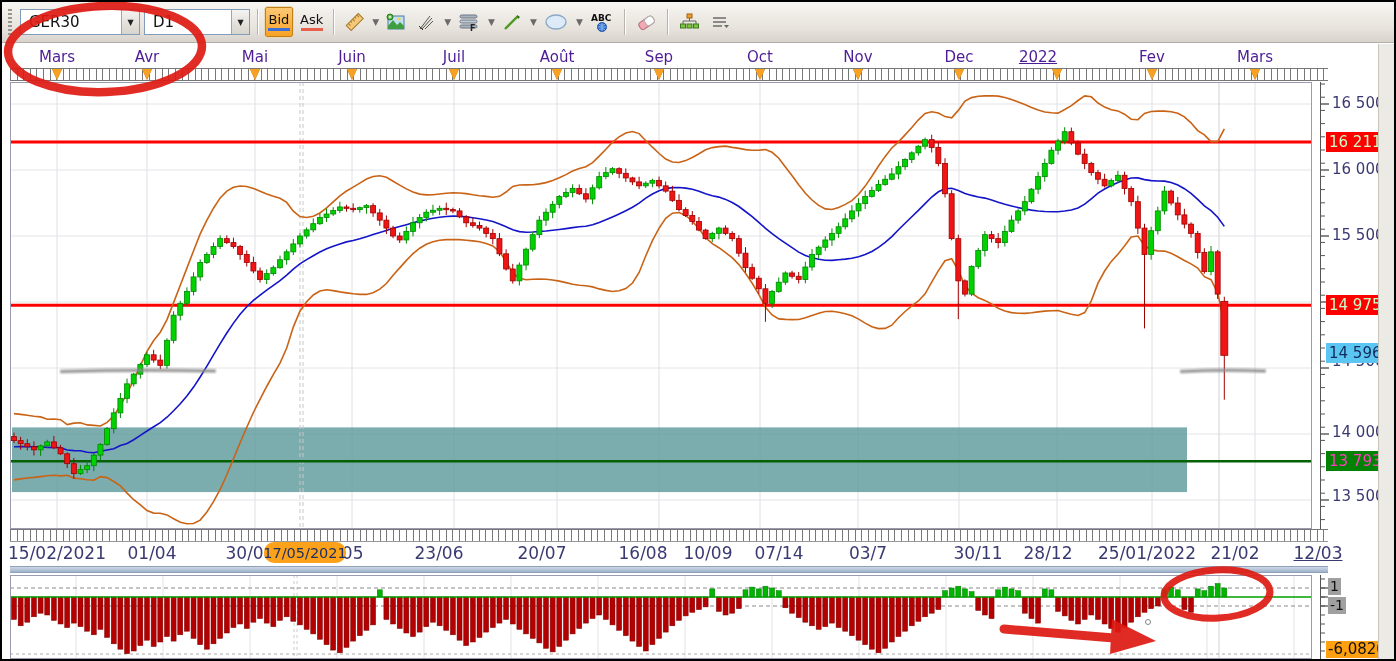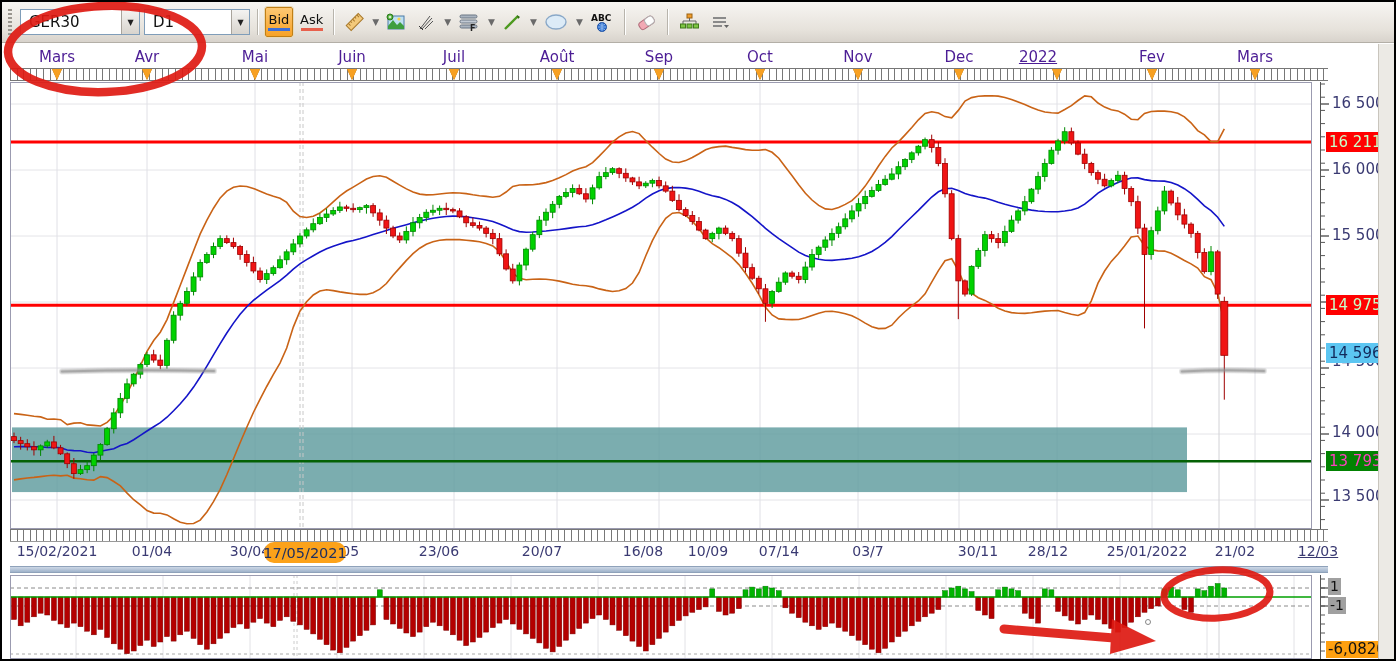--- a/index.html
+++ b/index.html
@@ -35,21 +35,21 @@
   .paxis{position:absolute;left:1310px;top:80px;width:86px;height:447px;}
   .saxis{position:absolute;left:1310px;top:573px;width:86px;height:86px;}
   .axis-label{position:absolute;left:20px;font-size:15px;color:#3a3a72;white-space:nowrap;}
   .badge{position:absolute;left:14px;width:72px;height:20px;font-size:15px;line-height:20px;padding-left:3px;
     white-space:nowrap;overflow:hidden;}
   .sbadge{position:absolute;font-size:14px;line-height:17px;padding:0 2px;color:#111;}
   
   .date-strip{position:absolute;left:8px;top:527px;width:1318px;height:13px;border-top:1px solid #777;border-bottom:1px solid #999;
     background:repeating-linear-gradient(90deg,#777 0 1px,transparent 1px 6.6px);}
   .date-axis{position:absolute;left:8px;top:540px;width:1330px;height:22px;}
-  .date-label{position:absolute;top:1px;transform:translateX(-50%);font-size:14px;color:#3a3a72;white-space:nowrap;}
+  .date-label{position:absolute;top:1px;transform:translateX(-50%);font-size:17px;color:#3a3a72;white-space:nowrap;}
   .date-highlight{position:absolute;top:0;height:21px;background:#fca21a;color:#203060;font-size:14.5px;
     display:flex;align-items:center;justify-content:center;z-index:3;}
   .panel-sep{position:absolute;left:8px;top:564px;width:1318px;height:7px;
     background:linear-gradient(#cdd8e6,#9fb2ca);border-top:1px solid #8fa2ba;border-bottom:1px solid #8fa2ba;}
   
   .ssi-tip{position:absolute;left:1150px;top:621px;height:27px;padding:0 10px;background:#d5d1c8;border:1px solid #4a4a4a;
     font-size:14.5px;color:#111;display:flex;align-items:center;z-index:4;box-shadow:1px 1px 0 #aaa;}
   .tip-handle{position:absolute;left:1143px;top:617px;width:6px;height:6px;border:1px solid #888;border-radius:50%;background:#fff;z-index:4;}
   .right-strip{position:absolute;left:1376px;top:42px;width:16px;height:615px;background:#eceae5;border-left:1px solid #c9c5bd;}
   .anno{position:absolute;left:0;top:0;z-index:50;pointer-events:none;}

